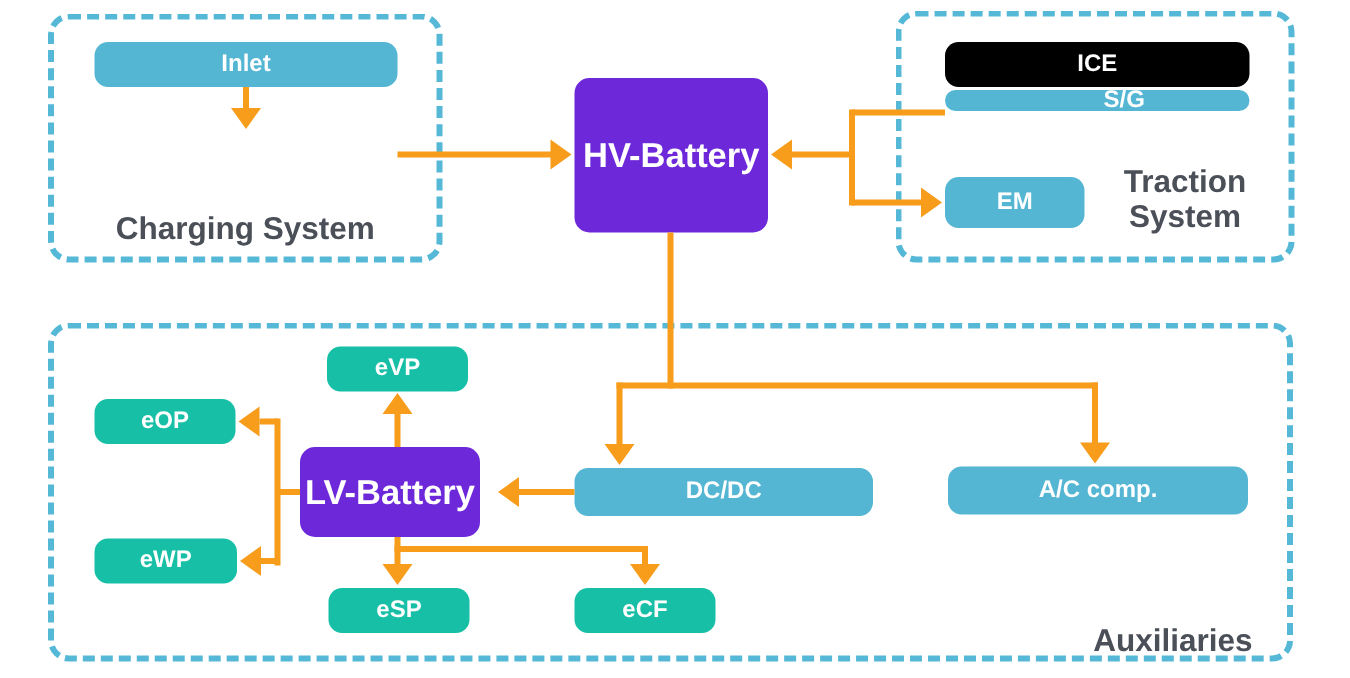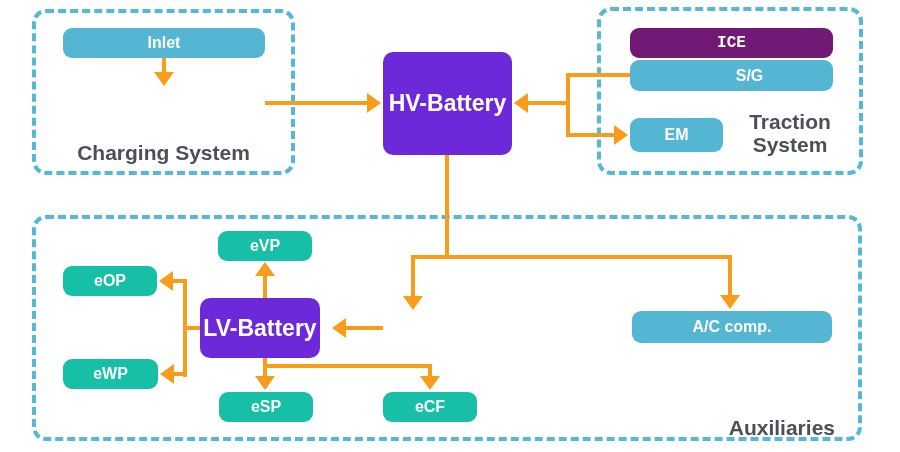--- a/index.html
+++ b/index.html
@@ -2,21 +2,21 @@
 <html><head>
 <meta charset="utf-8">
 <style>
   html,body{margin:0;padding:0;background:#fff;}
   .canvas{position:relative;width:900px;height:452px;background:#ffffff;
           font-family:"Liberation Sans",sans-serif;overflow:hidden;}
   .group{position:absolute;border:4px dashed #54b8d6;border-radius:14px;box-sizing:border-box;}
   .block{position:absolute;display:flex;align-items:center;justify-content:center;
          color:#ffffff;font-weight:bold;font-size:16px;border-radius:9px;box-sizing:border-box;}
   .blue{background:#54b6d3;}
-  .green{background:#701a75;font-family:Liberation Mono, monospace;}
+  .green{background:#000000;}
   .teal{background:#16bfa5;}
   .dark{background:#6d28d9;border-radius:10px;}
   .big{font-size:23px;}
   .glabel{position:absolute;color:#4a4f58;font-weight:bold;font-size:21px;}
   .line{position:absolute;background:#f89c1c;}
   .ah{position:absolute;width:0;height:0;}
   .ah-r{border-top:10px solid transparent;border-bottom:10px solid transparent;border-left:14px solid #f89c1c;}
   .ah-l{border-top:10px solid transparent;border-bottom:10px solid transparent;border-right:14px solid #f89c1c;}
   .ah-d{border-left:10px solid transparent;border-right:10px solid transparent;border-top:14px solid #f89c1c;}
   .ah-u{border-left:10px solid transparent;border-right:10px solid transparent;border-bottom:14px solid #f89c1c;}
@@ -32,28 +32,29 @@
 
   <div class="glabel" style="left:32px;top:141px;width:263px;text-align:center;">Charging System</div>
   <div class="glabel" style="left:732px;top:110px;width:116px;text-align:center;line-height:23px;">Traction System</div>
   <div class="glabel" style="left:695px;top:416px;width:140px;text-align:right;">Auxiliaries</div>
 
   <div class="block blue" style="left:63px;top:28px;width:202px;height:30px;">Inlet</div>
 
   <div class="block dark big" style="left:383px;top:52px;width:129px;height:103px;">HV-Battery</div>
 
   <div class="block green" style="left:630px;top:28px;width:203px;height:30px;">ICE</div>
-  <div class="block blue" style="left:630px;top:60px;width:203px;height:31px;padding-left:36px;">S/G</div>
+  <div class="block blue" style="left:630px;top:60px;width:203px;height:14px;padding-left:36px;">S/G</div>
   <div class="block blue" style="left:630px;top:118px;width:93px;height:34px;">EM</div>
 
   <div class="block teal" style="left:218px;top:231px;width:94px;height:30px;">eVP</div>
   <div class="block teal" style="left:63px;top:266px;width:94px;height:30px;">eOP</div>
   <div class="block teal" style="left:63px;top:359px;width:95px;height:30px;text-align:center;">eWP</div>
   <div class="block dark big" style="left:200px;top:298px;width:120px;height:60px;">LV-Battery</div>
   <div class="block teal" style="left:219px;top:392px;width:94px;height:30px;">eSP</div>
+  <div class="block blue" style="left:383px;top:312px;width:199px;height:32px;">DC/DC</div>
   <div class="block blue" style="left:632px;top:311px;width:200px;height:32px;">A/C comp.</div>
   <div class="block teal" style="left:383px;top:392px;width:94px;height:30px;">eCF</div>
 
   <div class="line" style="left:162px;top:58px;width:4px;height:18px;"></div>
   <div class="ah ah-d" style="left:154px;top:72px;"></div>
 
   <div class="line" style="left:265px;top:101px;width:104px;height:4px;"></div>
   <div class="ah ah-r" style="left:367px;top:93px;"></div>
 
   <div class="line" style="left:568px;top:73px;width:62px;height:4px;"></div>

